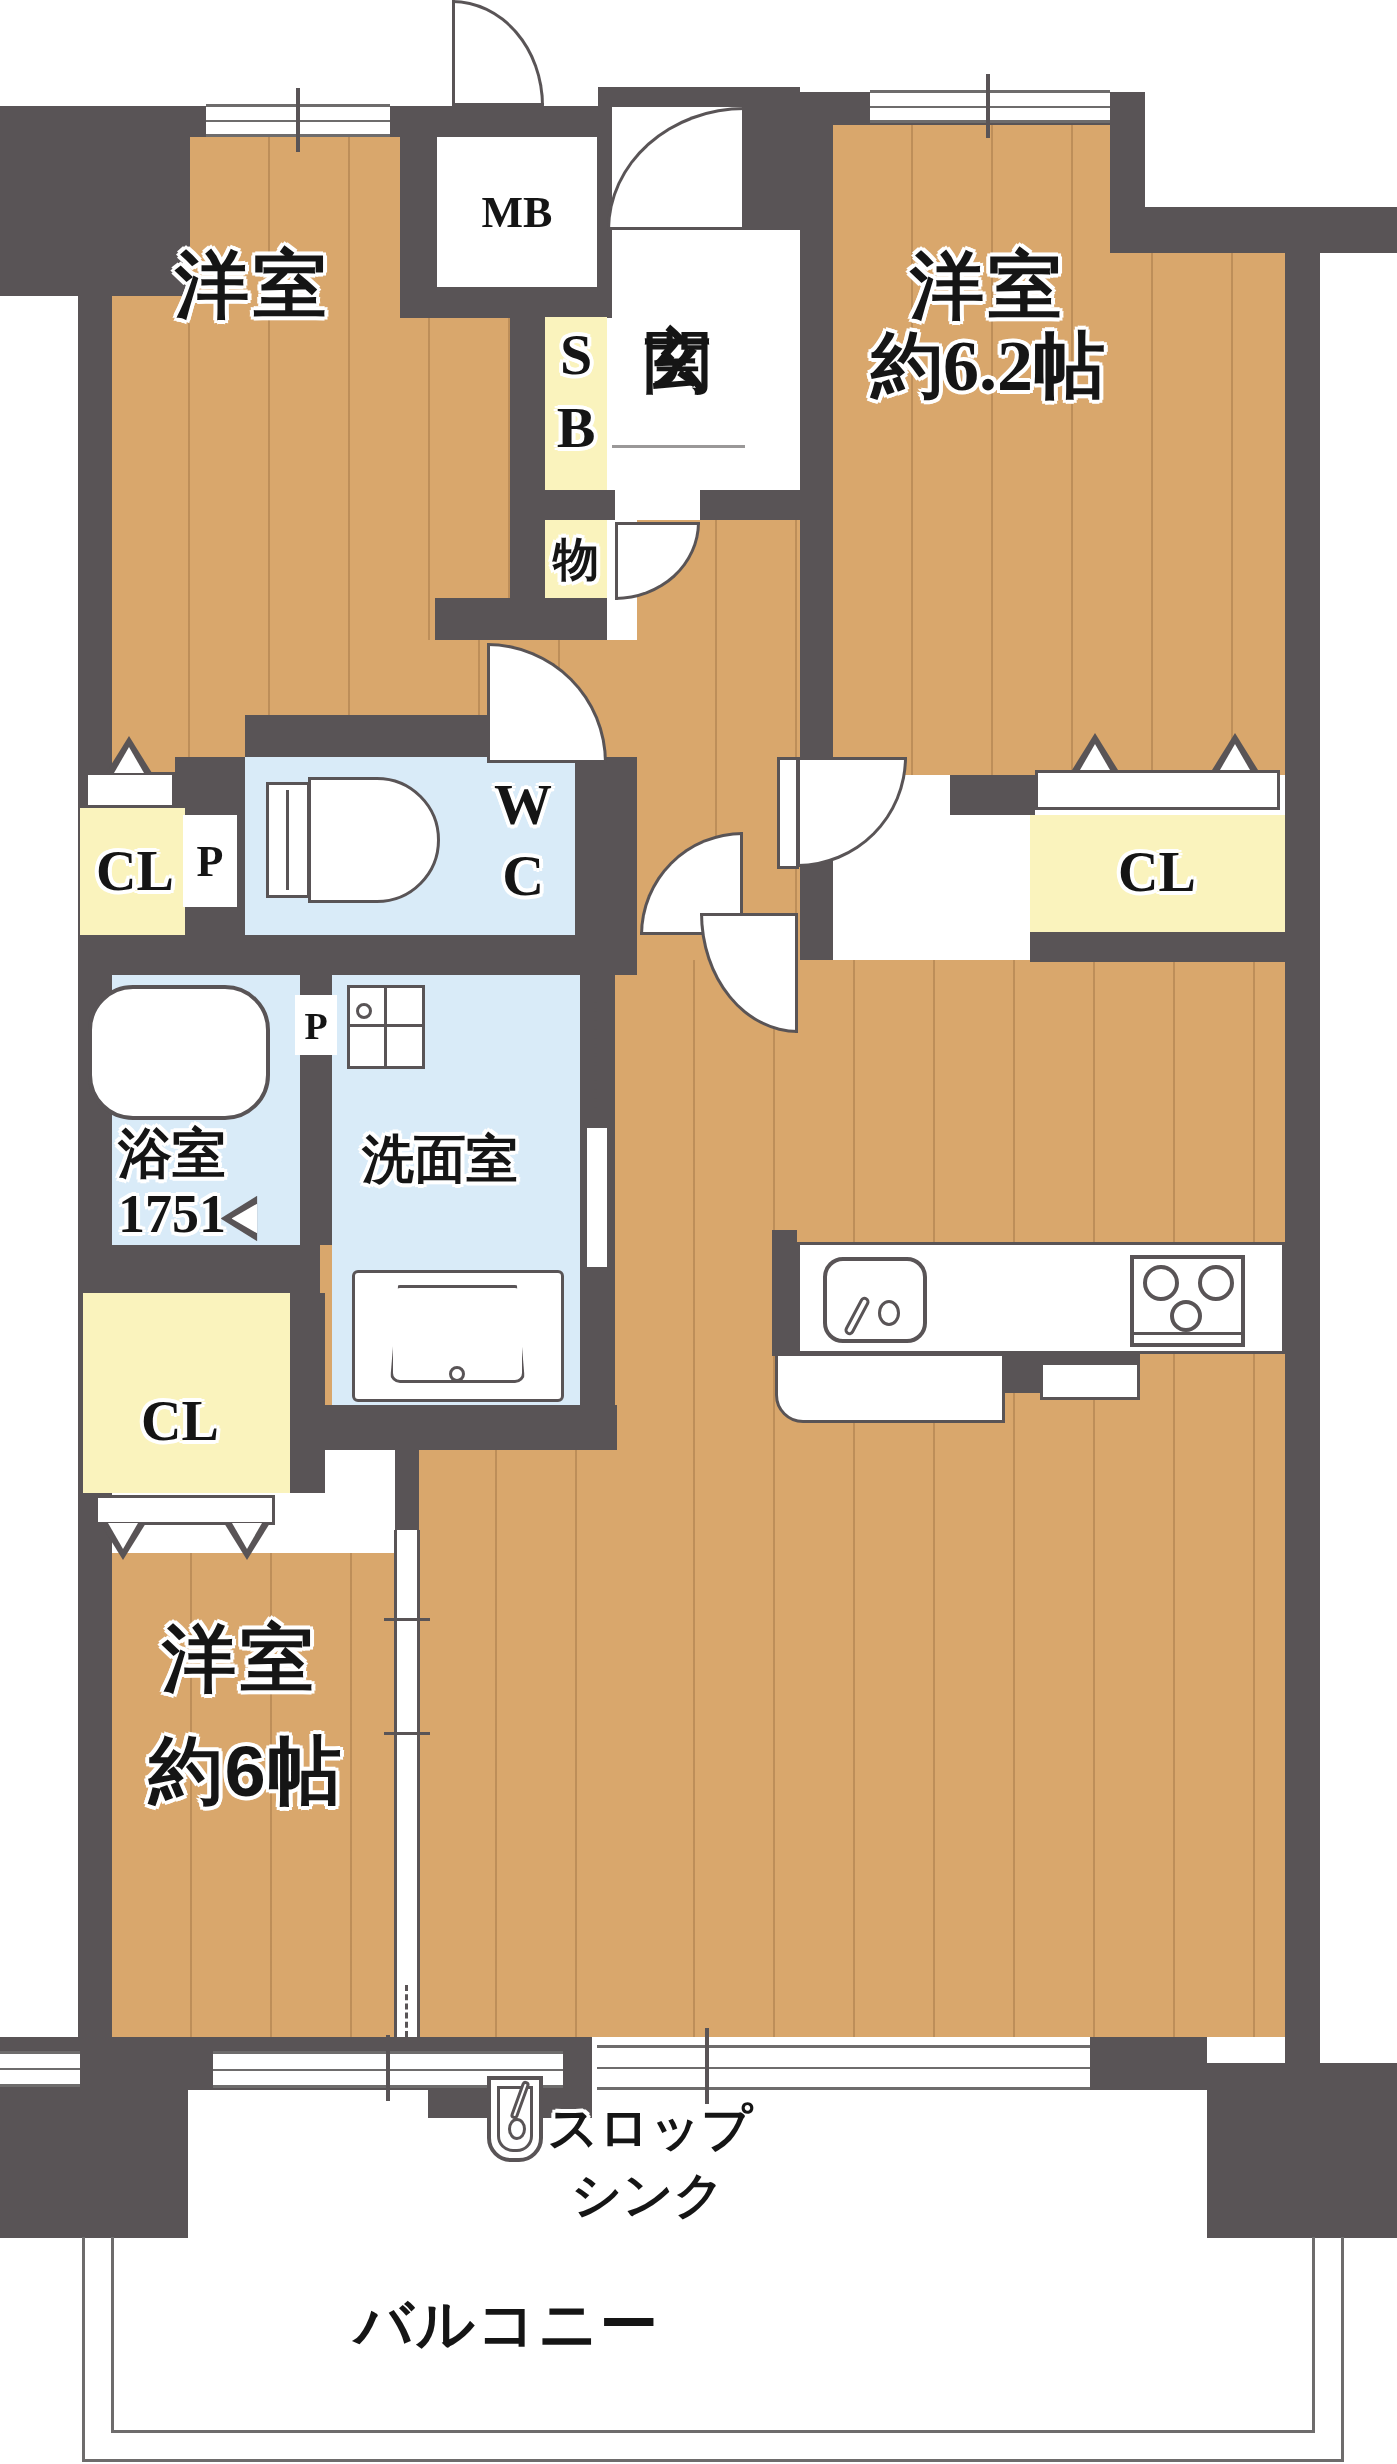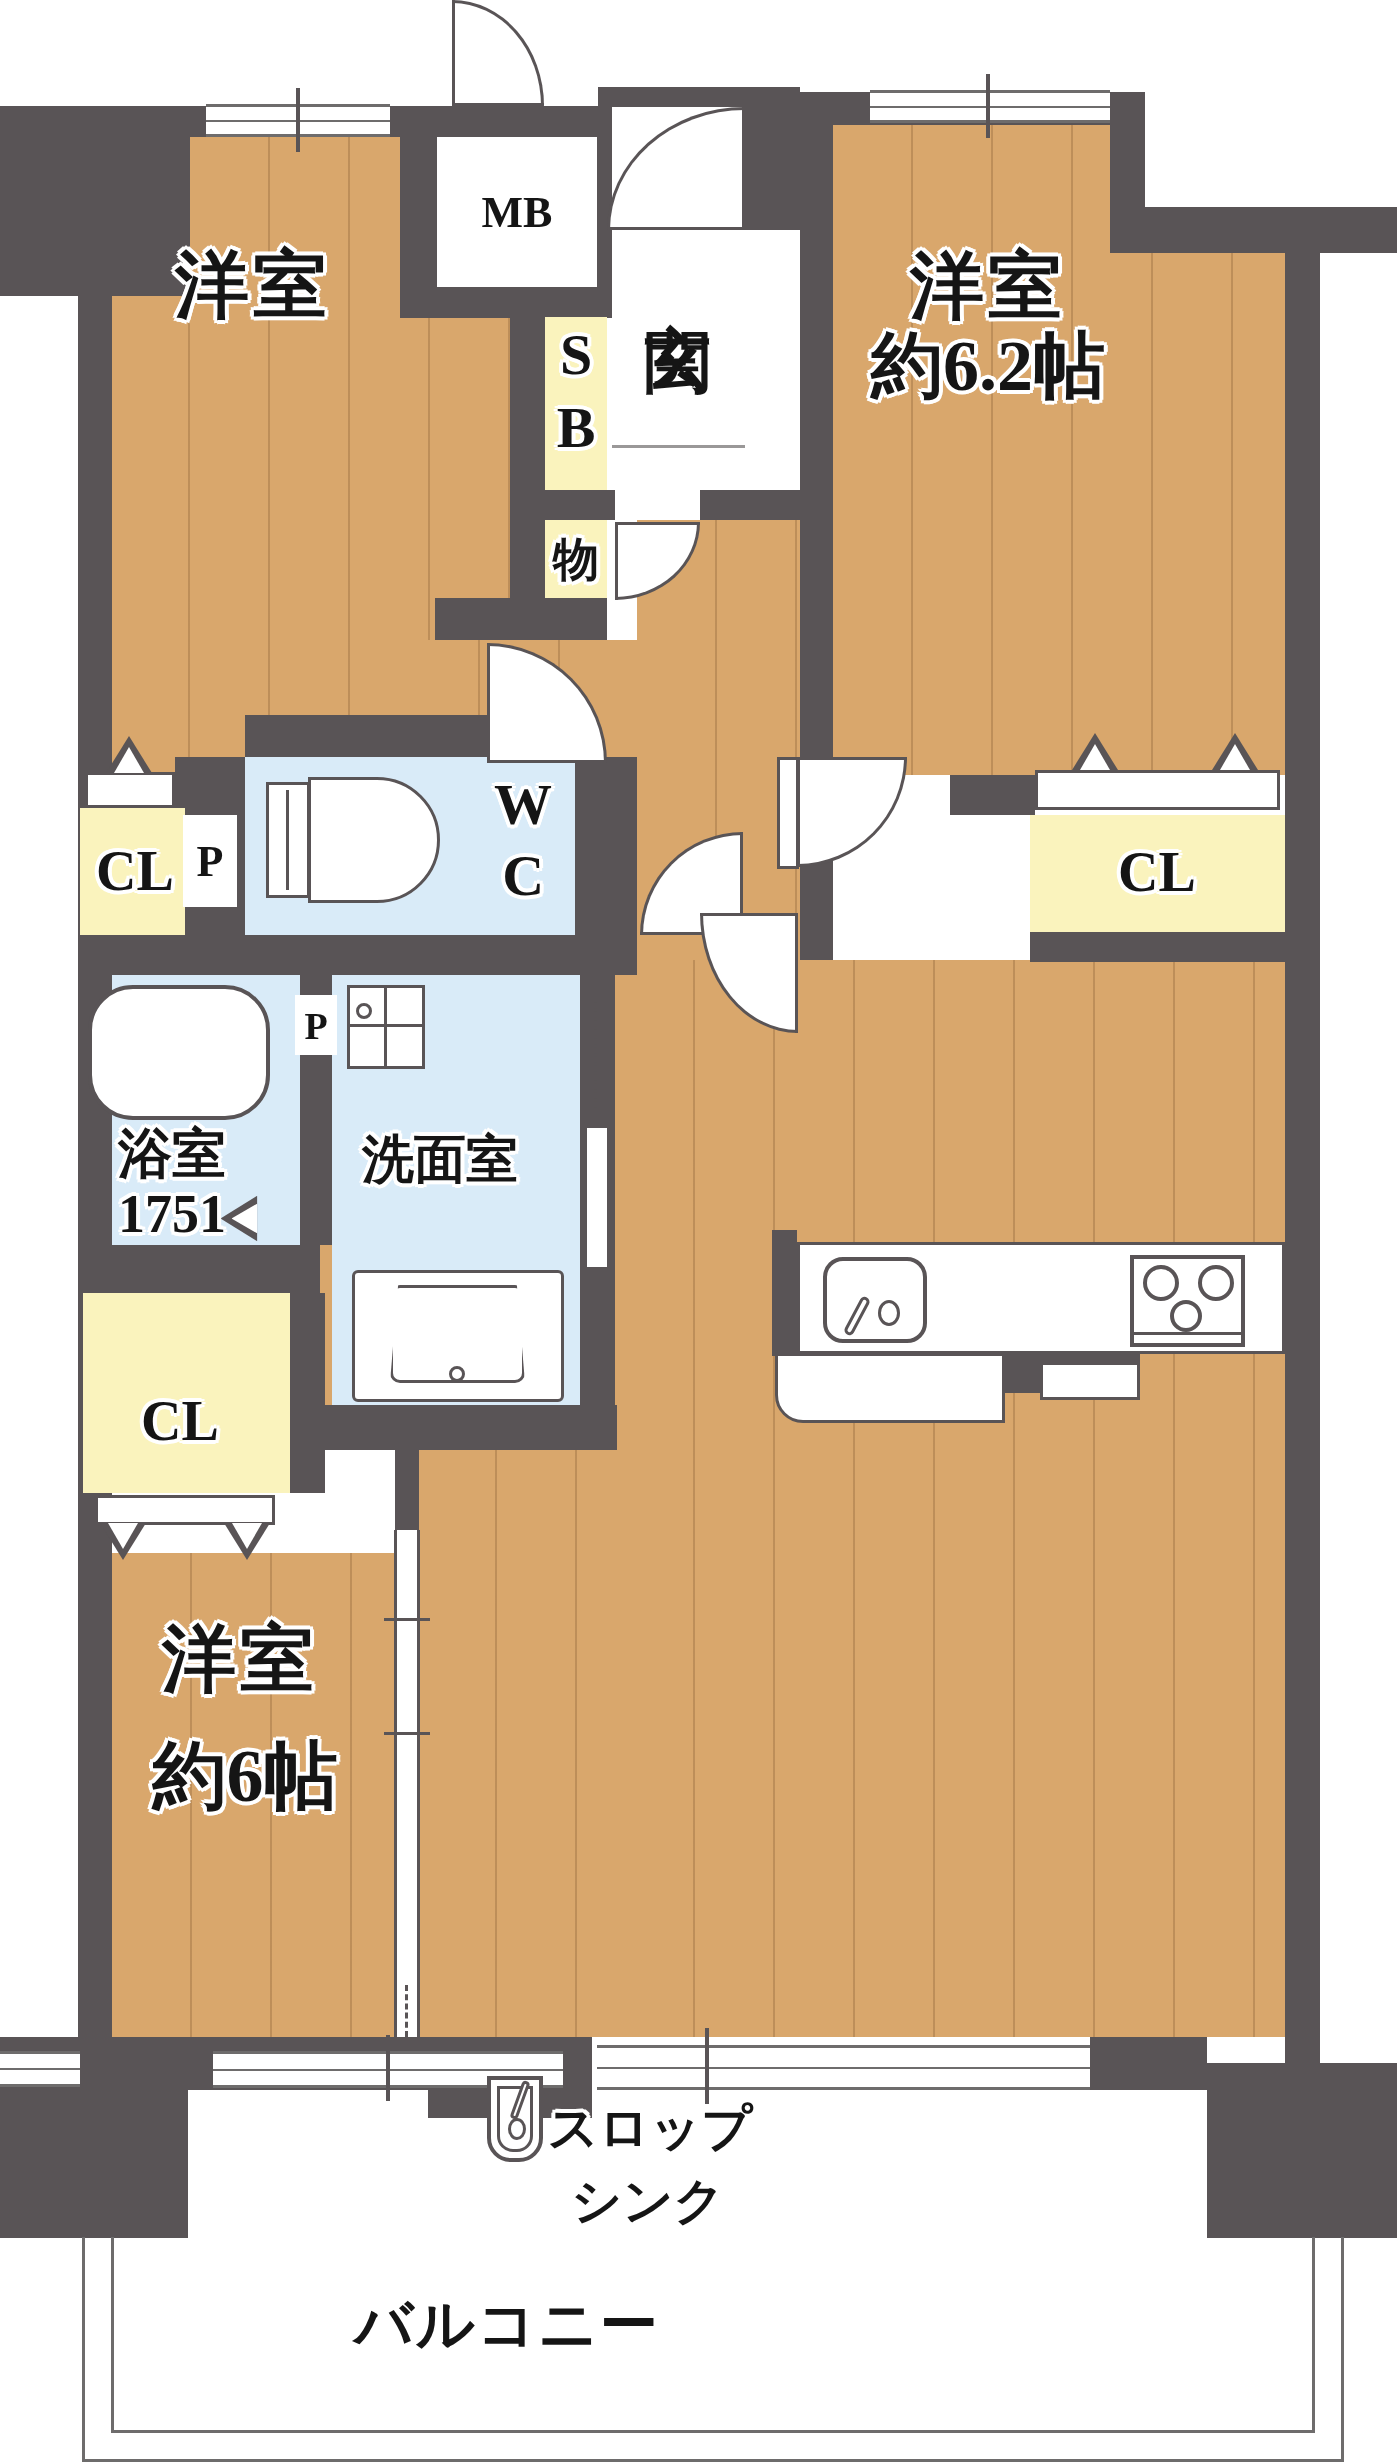--- a/index.html
+++ b/index.html
@@ -177,21 +177,21 @@
 
   <div class="abs" style="left:82px;top:2237px;width:1262px;height:225px;border:3px solid #6e6c6c;border-top:none;box-sizing:border-box;"></div>
   <div class="abs" style="left:111px;top:2237px;width:1204px;height:196px;border:3px solid #6e6c6c;border-top:none;box-sizing:border-box;"></div>
 
   <div class="lbl" style="left:253px;top:286px;font-size:74px;letter-spacing:4px;">洋室</div>
 
   <div class="lbl" style="left:988px;top:287px;font-size:74px;letter-spacing:4px;">洋室</div>
   <div class="lbl" style="left:988px;top:367px;font-size:72px;">約6.2帖</div>
 
   <div class="lbl" style="left:240px;top:1660px;font-size:74px;letter-spacing:4px;">洋室</div>
-  <div class="lbl" style="left:245px;top:1777px;font-size:74px;">約6帖</div>
+  <div class="lbl" style="left:245px;top:1777px;font-size:74px;font-family:Liberation Mono, monospace;">約6帖</div>
 
 
   <div class="lbl vert" style="left:678px;top:280px;font-size:66px;letter-spacing:12px;">玄関</div>
 
   <div class="lbl" style="left:517px;top:213px;font-size:44px;">MB</div>
   <div class="lbl vert" style="left:576px;top:395px;font-size:58px;letter-spacing:8px;">SB</div>
   <div class="lbl" style="left:576px;top:560px;font-size:46px;">物</div>
 
   <div class="lbl vert" style="left:523px;top:843px;font-size:58px;letter-spacing:6px;">WC</div>
   <div class="lbl" style="left:210px;top:862px;font-size:44px;">P</div>
@@ -199,17 +199,17 @@
 
   <div class="lbl" style="left:135px;top:872px;font-size:56px;">CL</div>
   <div class="lbl" style="left:1157px;top:873px;font-size:56px;">CL</div>
   <div class="lbl" style="left:180px;top:1422px;font-size:56px;">CL</div>
 
   <div class="lbl" style="left:172px;top:1155px;font-size:54px;">浴室</div>
   <div class="lbl" style="left:172px;top:1215px;font-size:54px;">1751</div>
   <div class="lbl" style="left:440px;top:1160px;font-size:52px;">洗面室</div>
 
   <div class="lbl" style="left:650px;top:2128px;font-size:50px;">スロップ</div>
-  <div class="lbl" style="left:648px;top:2195px;font-size:50px;margin-top:6px;">シンク</div>
+  <div class="lbl" style="left:648px;top:2195px;font-size:50px;">シンク</div>
 
   <div class="lbl" style="left:507px;top:2325px;font-size:58px;letter-spacing:2px;">バルコニー</div>
 
 </div>
 
 </body></html>

